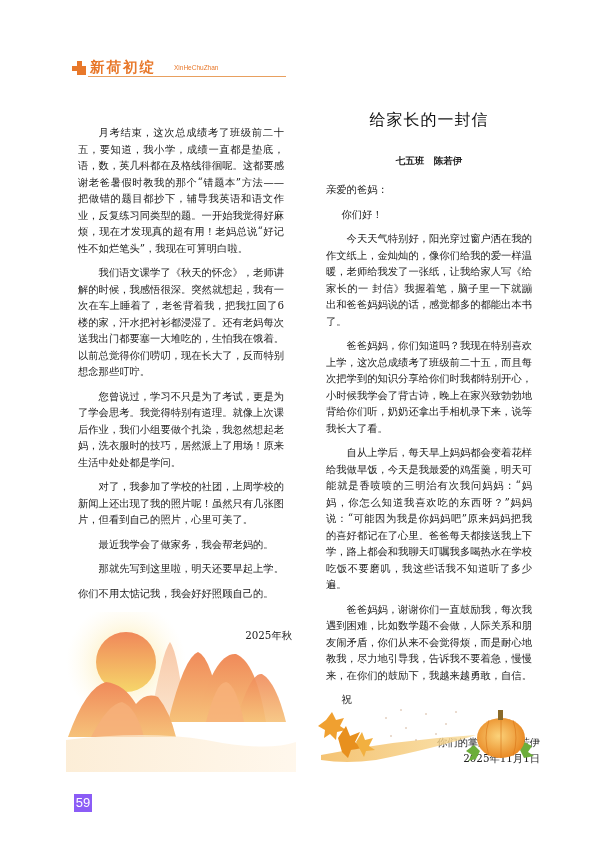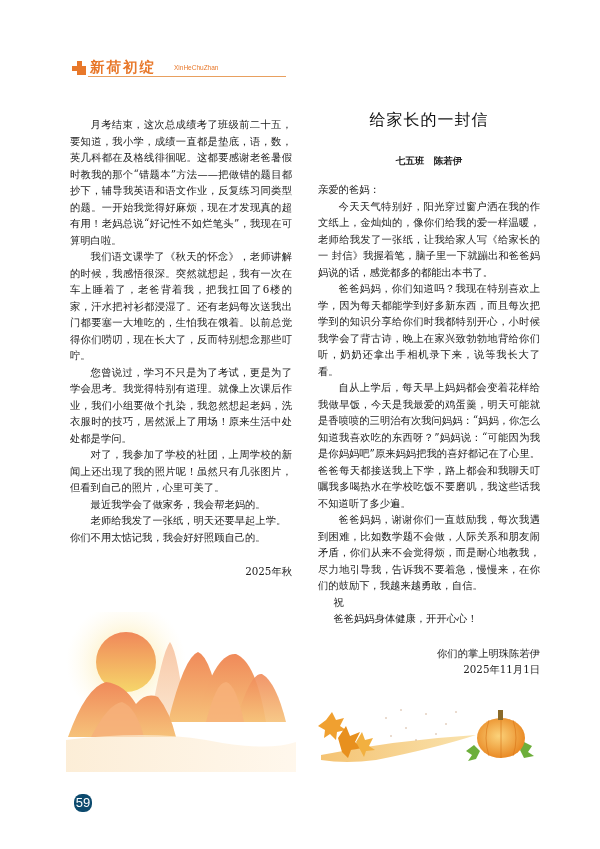--- a/index.html
+++ b/index.html
@@ -20,43 +20,43 @@
   .logo-sub {
     position: absolute; left: 102px; top: 6px; font-family: "Liberation Sans", sans-serif;
     font-size: 6.5px; color: #e8782a;
   }
   .header-rule { position: absolute; left: 16px; top: 18px; width: 198px; height: 1px; background: #e8a060; }
 
   
   .col { position: absolute; font-size: 10.3px; line-height: 16.5px; text-align: justify; }
   .col-left { left: 70px; top: 116px; width: 222px; }
   .col-right { left: 318px; top: 98px; width: 222px; }
-  .col p { margin: 0; text-indent: 2em; }
+  .col p { margin: 8px; text-indent: 2em; }
   .col p.no-indent { text-indent: 0; }
   .sign { text-align: right; }
   .sign div { line-height: 16px; }
 
   .letter-title {
     text-align: center; font-family: "DejaVu Sans", sans-serif; font-size: 16px;
     letter-spacing: 1px; margin: 14px 0 24px 0; color: #111;
   }
   .letter-author { text-align: center; font-size: 9.5px; margin-bottom: 12px; font-weight: bold; }
   .salutation { text-indent: 0 !important; }
   .indent1 { text-indent: 1.5em !important; }
   .spacer { height: 18px; }
 
   
   .ill-mountains { position: absolute; left: 66px; top: 612px; width: 230px; height: 160px; }
   .ill-autumn { position: absolute; left: 316px; top: 700px; width: 230px; height: 70px; }
 
   
   .page-num {
     position: absolute; left: 74px; top: 794px; width: 18px; height: 18px;
-    background: #0c4a6e; color: #fff; font-family: "Liberation Sans", sans-serif;
-    font-size: 13px; line-height: 18px; text-align: center; border-radius: 8px;
+    background: #8b5cf6; color: #fff; font-family: "Liberation Sans", sans-serif;
+    font-size: 13px; line-height: 18px; text-align: center;
   }
 </style>
 </head>
 <body>
 
 <div class="header">
   <div class="logo-mark">
     <span style="left:5px;top:0;width:5px;height:5px;"></span>
     <span style="left:0;top:5px;width:5px;height:5px;"></span>
     <span style="left:5px;top:5px;width:9px;height:9px;"></span>
@@ -65,21 +65,21 @@
   <div class="logo-sub">XinHeChuZhan</div>
   <div class="header-rule"></div>
 </div>
 
 <div class="col col-left">
   <p>月考结束，这次总成绩考了班级前二十五，要知道，我小学，成绩一直都是垫底，语，数，英几科都在及格线徘徊呢。这都要感谢老爸暑假时教我的那个“错题本”方法——把做错的题目都抄下，辅导我英语和语文作业，反复练习同类型的题。一开始我觉得好麻烦，现在才发现真的超有用！老妈总说“好记性不如烂笔头”，我现在可算明白啦。</p>
   <p>我们语文课学了《秋天的怀念》，老师讲解的时候，我感悟很深。突然就想起，我有一次在车上睡着了，老爸背着我，把我扛回了6楼的家，汗水把衬衫都浸湿了。还有老妈每次送我出门都要塞一大堆吃的，生怕我在饿着。以前总觉得你们唠叨，现在长大了，反而特别想念那些叮咛。</p>
   <p>您曾说过，学习不只是为了考试，更是为了学会思考。我觉得特别有道理。就像上次课后作业，我们小组要做个扎染，我忽然想起老妈，洗衣服时的技巧，居然派上了用场！原来生活中处处都是学问。</p>
   <p>对了，我参加了学校的社团，上周学校的新闻上还出现了我的照片呢！虽然只有几张图片，但看到自己的照片，心里可美了。</p>
   <p>最近我学会了做家务，我会帮老妈的。</p>
-  <p>老师给我发了一张纸，明天还要早起上学。</p>
+  <p>那就先写到这里啦，明天还要早起上学。</p>
   <p class="no-indent">你们不用太惦记我，我会好好照顾自己的。</p>
   <div class="spacer"></div>
   <div class="sign">
     <div>2025年秋</div>
   </div>
 </div>
 
 <div class="ill-mountains">
   <svg width="230" height="160" viewBox="0 0 230 160">
     <defs>
@@ -114,26 +114,26 @@
     <path d="M2 125 Q20 75 40 70 Q58 72 70 92 Q80 80 92 85 Q104 100 110 125 Z" fill="url(#mtn)"></path>
     <path d="M25 125 Q42 92 56 90 Q70 95 78 125 Z" fill="#f6b07a" opacity="0.85"></path>
     <path d="M0 128 Q80 118 140 128 Q200 140 230 130 L230 160 L0 160 Z" fill="url(#river)" opacity="0.7"></path>
   </svg>
 </div>
 
 <div class="col col-right">
   <div class="letter-title">给家长的一封信</div>
   <div class="letter-author">七五班　陈若伊</div>
   <p class="salutation">亲爱的爸妈：</p>
+  <p class="indent1">你们好！</p>
   <p>今天天气特别好，阳光穿过窗户洒在我的作文纸上，金灿灿的，像你们给我的爱一样温暖，老师给我发了一张纸，让我给家人写《给家长的一 封信》我握着笔，脑子里一下就蹦出和爸爸妈妈说的话，感觉都多的都能出本书了。</p>
-  <p>爸爸妈妈，你们知道吗？我现在特别喜欢上学，因为每天都能学到好多新东西，而且每次把学到的知识分享给你们时我都特别开心，小时候我学会了背古诗，晚上在家兴致勃勃地背给你们听，奶奶还拿出手相机录下来，说等我长大了看。</p>
+  <p>爸爸妈妈，你们知道吗？我现在特别喜欢上学，这次总成绩考了班级前二十五，而且每次把学到的知识分享给你们时我都特别开心，小时候我学会了背古诗，晚上在家兴致勃勃地背给你们听，奶奶还拿出手相机录下来，说等我长大了看。</p>
   <p>自从上学后，每天早上妈妈都会变着花样给我做早饭，今天是我最爱的鸡蛋羹，明天可能就是香喷喷的三明治有次我问妈妈：“妈妈，你怎么知道我喜欢吃的东西呀？”妈妈说：“可能因为我是你妈妈吧”原来妈妈把我的喜好都记在了心里。爸爸每天都接送我上下学，路上都会和我聊天叮嘱我多喝热水在学校吃饭不要磨叽，我这些话我不知道听了多少遍。</p>
   <p>爸爸妈妈，谢谢你们一直鼓励我，每次我遇到困难，比如数学题不会做，人际关系和朋友闹矛盾，你们从来不会觉得烦，而是耐心地教我，尽力地引导我，告诉我不要着急，慢慢来，在你们的鼓励下，我越来越勇敢，自信。</p>
   <p class="indent1">祝</p>
-  <p class="indent1">爸爸妈妈身体健康，开开心心！</p>
   <div class="spacer"></div>
   <div class="sign">
     <div>你们的掌上明珠陈若伊</div>
     <div>2025年11月1日</div>
   </div>
 </div>
 
 <div class="ill-autumn">
   <svg width="230" height="70" viewBox="0 0 230 70">
     <defs>

